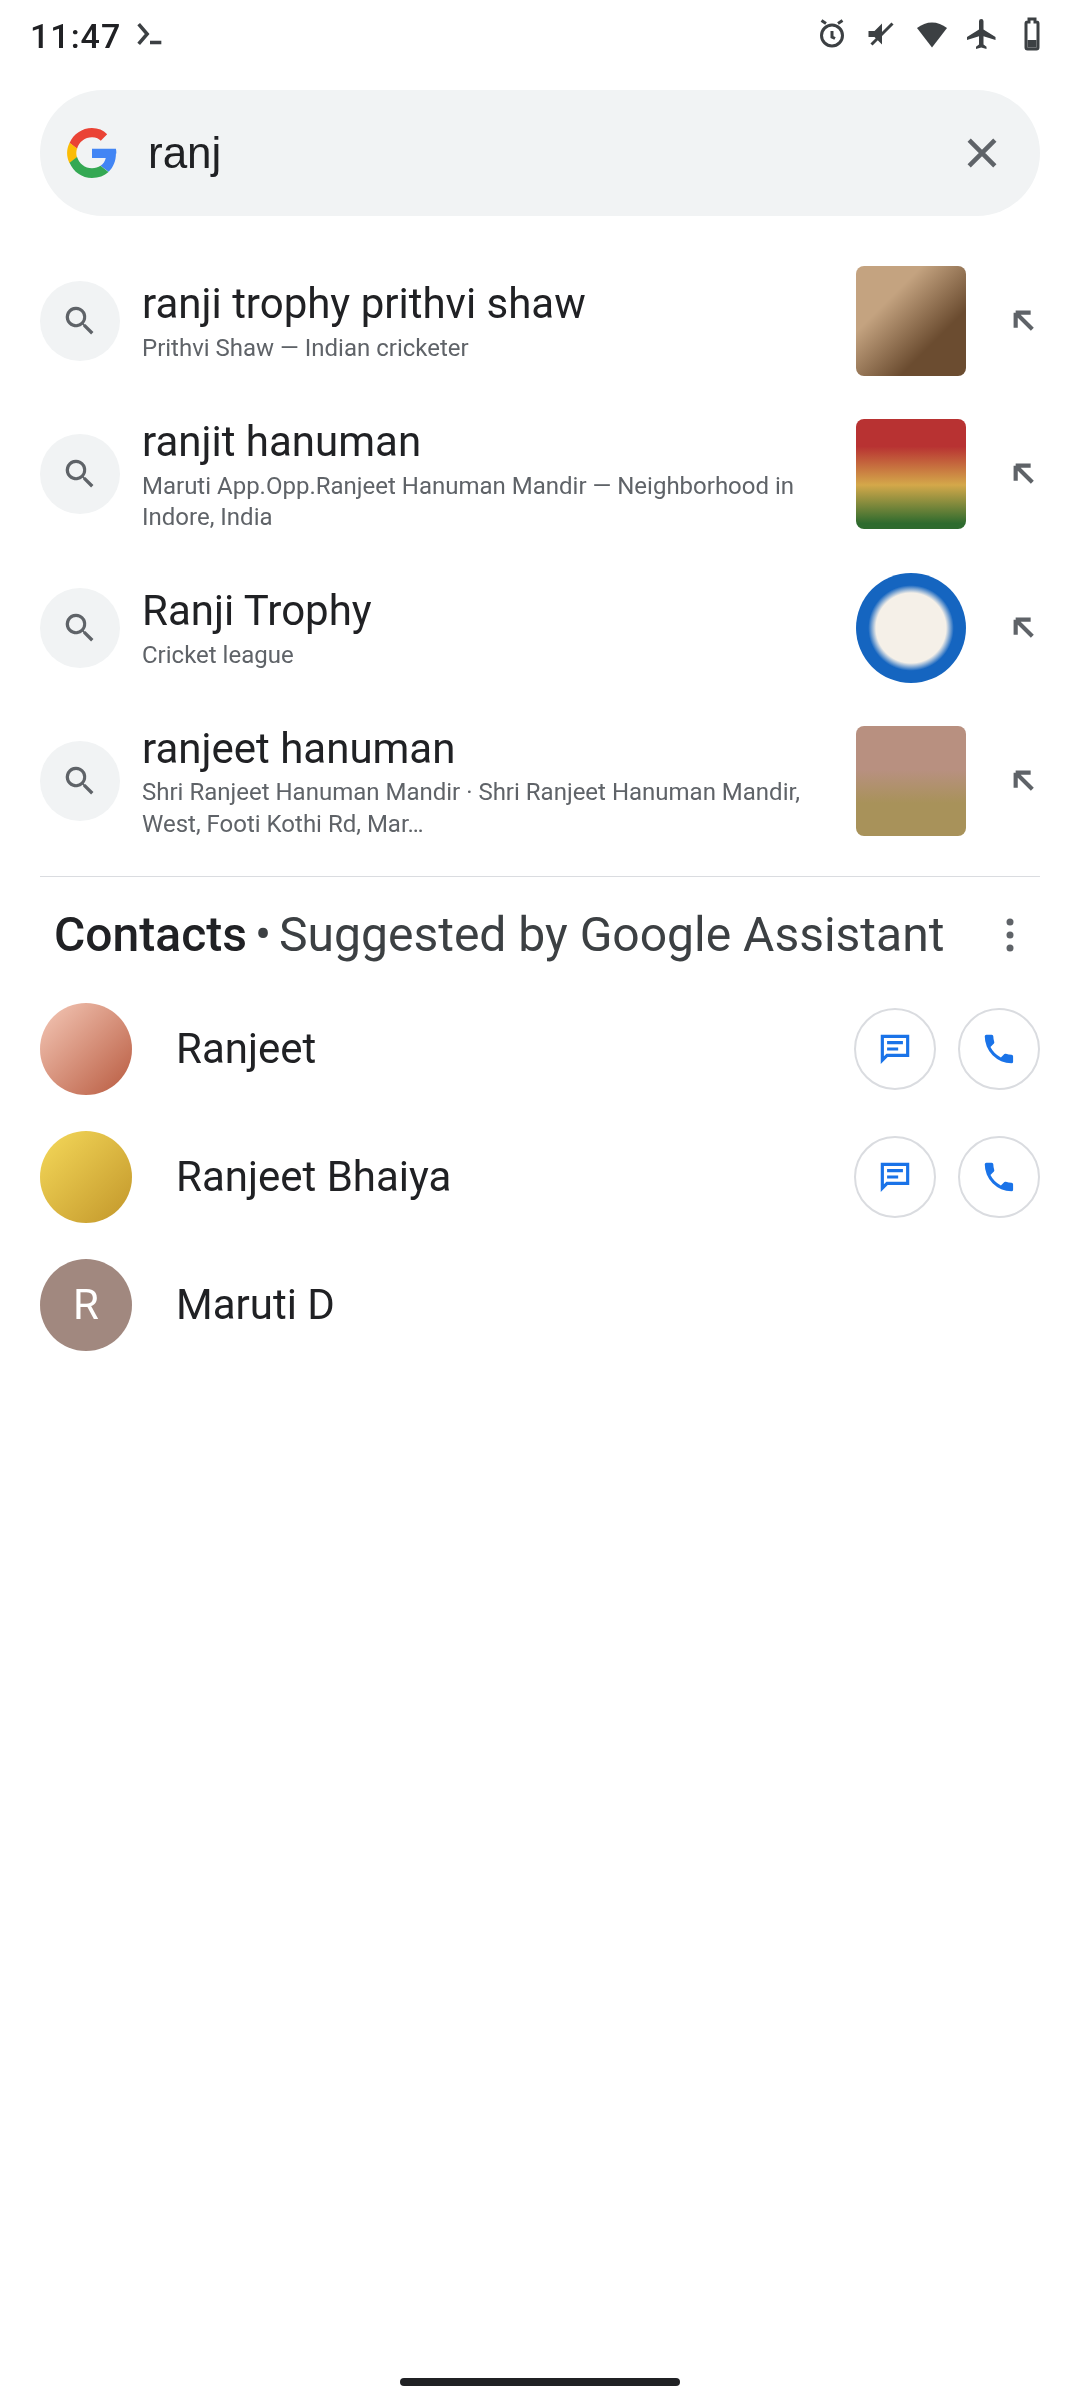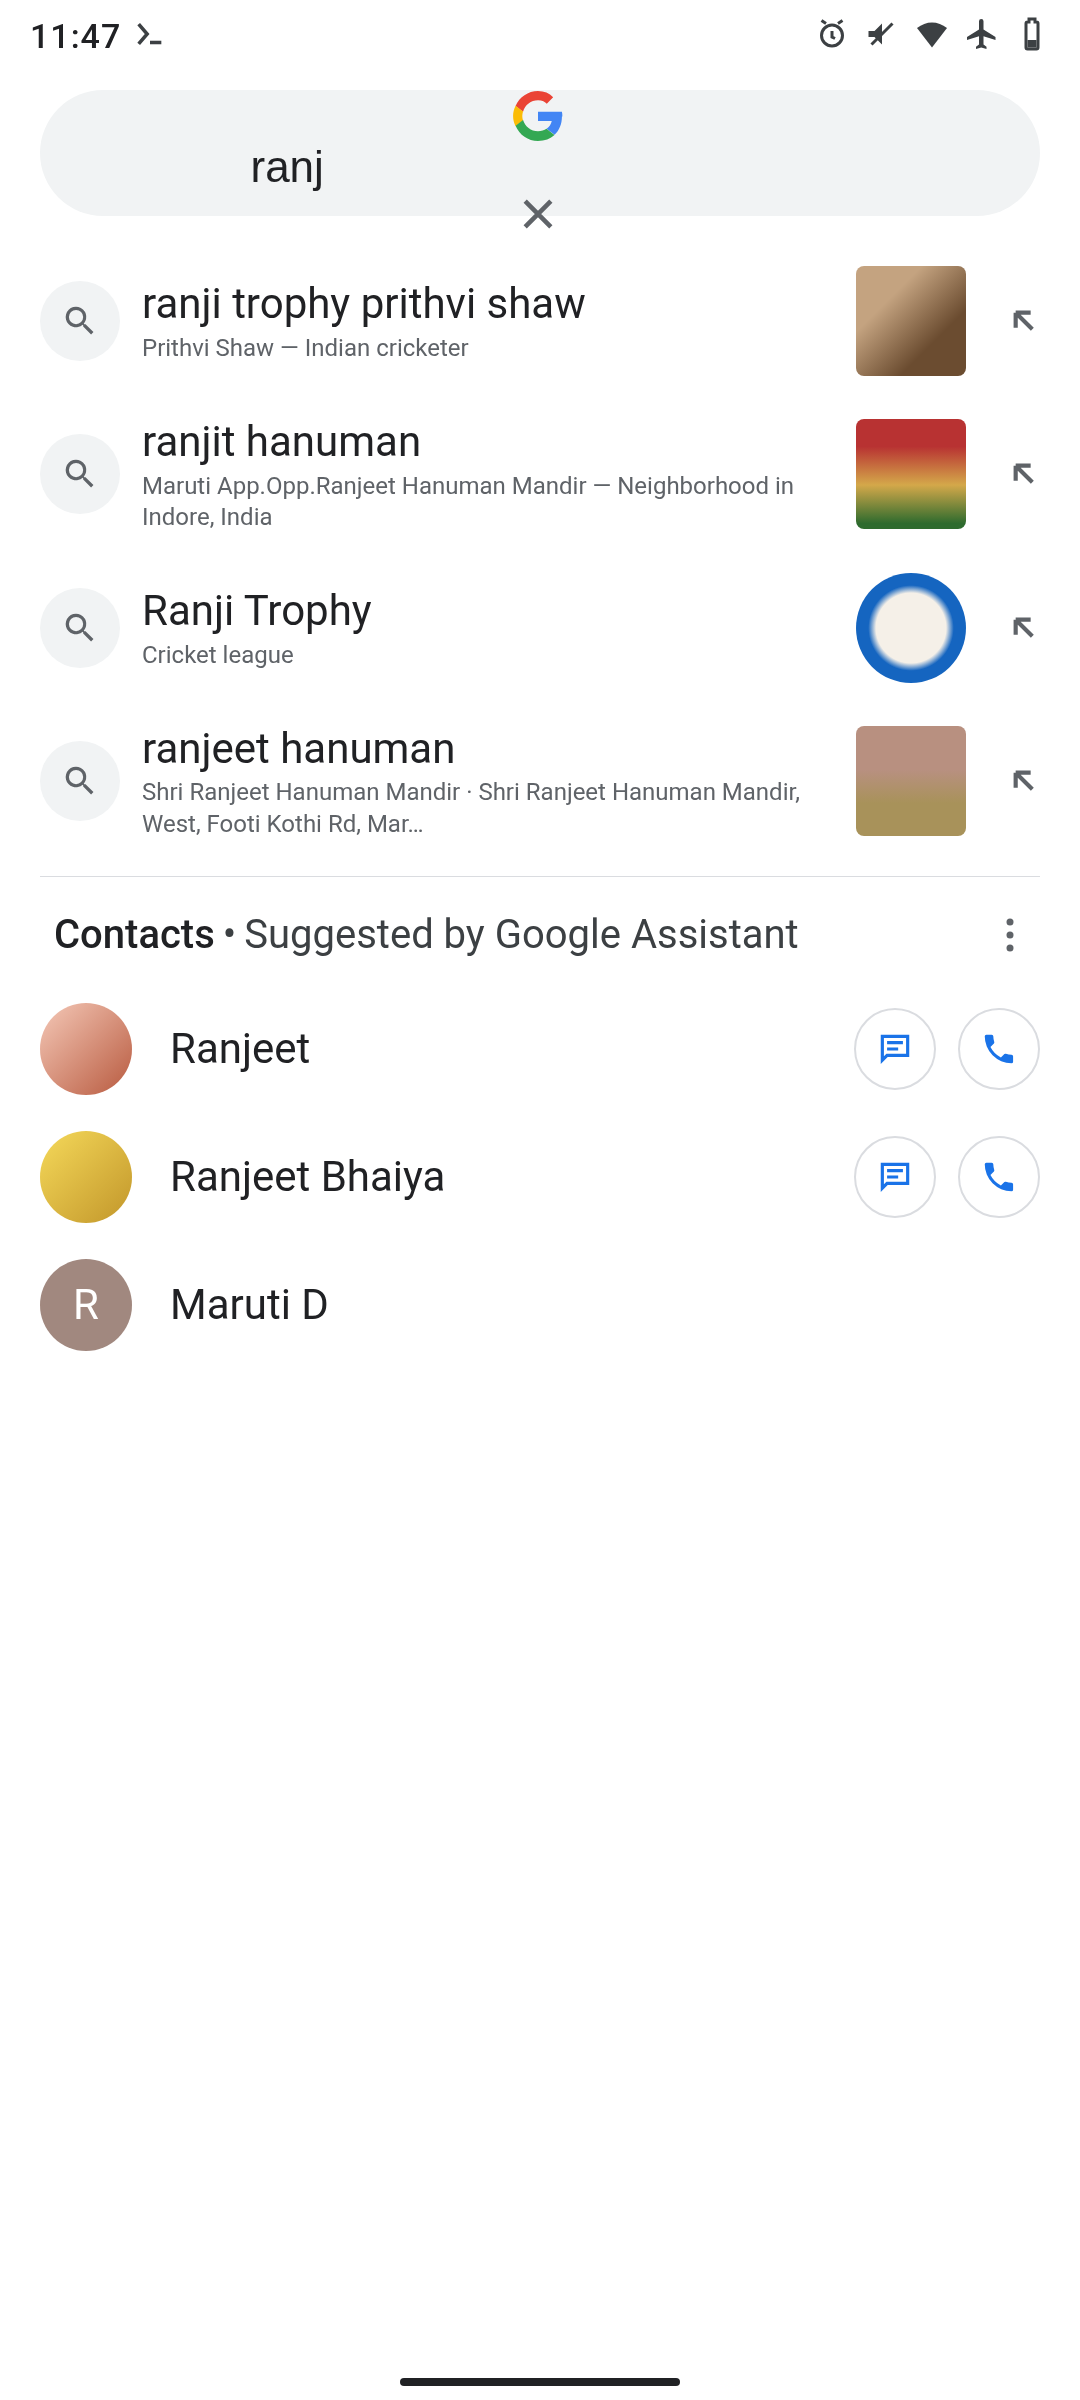--- a/index.html
+++ b/index.html
@@ -28,21 +28,20 @@
 
 
 .search-container {
   margin: 18px 40px 0 40px;
   height: 126px;
   background: #f1f3f4;
   border-radius: 63px;
   display: flex;
   align-items: center;
   padding: 0 30px 0 26px;
-  flex-direction: column;
 }
 .google-logo { width: 52px; height: 52px; display: block; }
 .search-input {
   flex: 1;
   border: none;
   background: transparent;
   font-size: 44px;
   color: #202124;
   outline: none;
   margin: 0 30px;
@@ -101,21 +100,21 @@
   margin: 16px 40px 0 40px;
 }
 
 
 .contacts-header {
   display: flex;
   align-items: center;
   justify-content: space-between;
   padding: 28px 40px 20px 54px;
 }
-.contacts-title { font-size: 40px; color: #3c4043; }
+.contacts-title { font-size: 48px; color: #3c4043; }
 .contacts-title .strong { font-weight: 500; color: #202124; }
 .contacts-title .dot { margin: 0 8px; }
 .more-btn { width: 60px; height: 60px; display: flex; align-items: center; justify-content: center; }
 .more-btn svg { width: 8px; height: 34px; fill: #5f6368; }
 
 .contact-row {
   display: flex;
   align-items: center;
   padding: 18px 40px;
   gap: 38px;
@@ -124,21 +123,21 @@
   width: 92px; height: 92px;
   border-radius: 50%;
   flex-shrink: 0;
   background: #ddd;
   display: flex; align-items: center; justify-content: center;
   font-size: 42px; color: #fff;
 }
 .contact-avatar.a1 { background: linear-gradient(135deg,#f5c9b8,#b85a3f); }
 .contact-avatar.a2 { background: linear-gradient(135deg,#f5d95a,#c2962a); }
 .contact-avatar.a3 { background: #a1887f; }
-.contact-name { flex: 1; font-size: 42px; color: #202124; }
+.contact-name { flex: 1; font-size: 42px; color: #202124; margin-left: 6px; }
 .contact-actions { display: flex; gap: 22px; flex-shrink: 0; }
 .action-btn {
   width: 82px; height: 82px;
   border: 2px solid #dadce0;
   border-radius: 50%;
   display: flex; align-items: center; justify-content: center;
 }
 .action-btn svg { width: 38px; height: 38px; fill: #1a73e8; }
 
 

